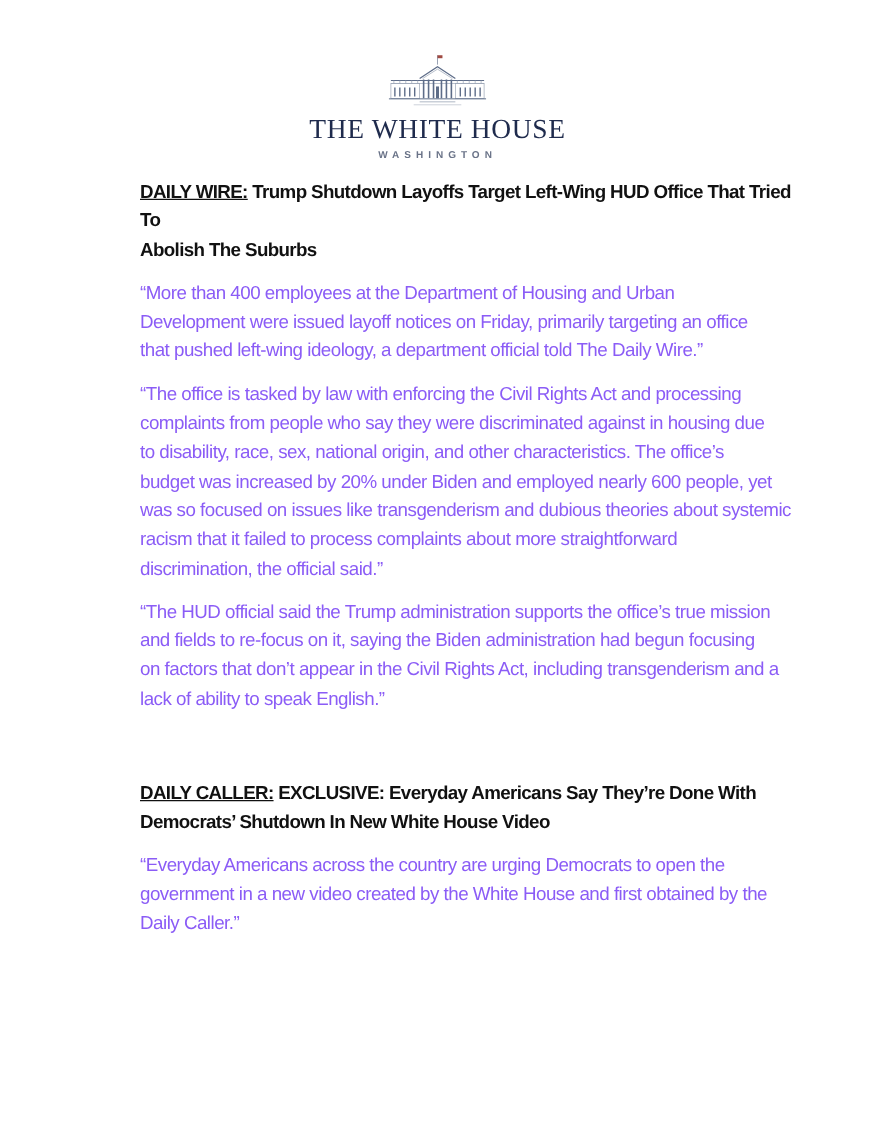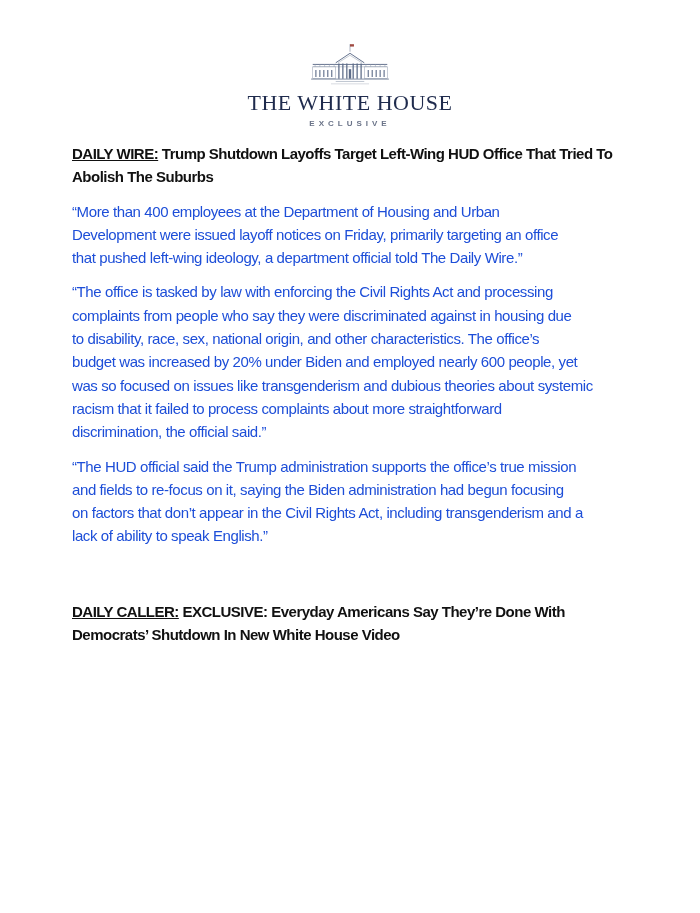--- a/index.html
+++ b/index.html
@@ -42,21 +42,21 @@
   .logo-subtitle {
     font-size: 8px;
     line-height: 10px;
     font-weight: 700;
     letter-spacing: 4px;
     color: #6a7388;
     margin-top: 4px;
   }
   
   .content {
-    padding: 0 66px 0 72px; 
+    padding: 0 66px 0 112px; 
   }
   .headline {
     font-size: 15px;
     font-weight: 700;
     line-height: 23.3px;
     letter-spacing: -0.5px;
     margin: 13px 0 0 0;
     color: #111111;
   }
   .headline .source-label {
@@ -67,21 +67,21 @@
   }
   .headline.section-2 {
     margin-top: 52px;
   }
   p.body-para {
     font-size: 15px;
     line-height: 23.3px;
     letter-spacing: -0.4px;
     white-space: pre-line;
     margin: 11px 0 0 0;
-    color: #1d4ed8;
+    color: #8b5cf6;
   }
 </style>
 </head>
 <body>
 
 <div class="page">
 
   <div class="logo-block">
     <svg class="logo-building" viewBox="0 0 120 58" fill="none" xmlns="http://www.w3.org/2000/svg">
 
@@ -130,21 +130,21 @@
         <line x1="93" y1="34" x2="93" y2="43"></line>
           <line x1="98" y1="34" x2="98" y2="43"></line>
         <line x1="103" y1="34" x2="103" y2="43"></line>
       </g>
 
       <line x1="11" y1="45.5" x2="109" y2="45.5" stroke="#5d6c88" stroke-width="1"></line>
       <line x1="42" y1="48.5" x2="78" y2="48.5" stroke="#9aa4b5" stroke-width="0.8"></line>
       <line x1="36" y1="51.5" x2="84" y2="51.5" stroke="#b6bdc9" stroke-width="0.7"></line>
     </svg>
     <div class="logo-title">THE WHITE HOUSE</div>
-    <div class="logo-subtitle">EXCLUSIVE</div>
+    <div class="logo-subtitle">WASHINGTON</div>
   </div>
 
   <div class="content">
 
     <div class="headline">
       <span class="source-label">DAILY WIRE:</span><span class="headline-rest"> Trump Shutdown Layoffs Target Left-Wing HUD Office That Tried To
 Abolish The Suburbs</span>
     </div>
     <p class="body-para">“More than 400 employees at the Department of Housing and Urban
 Development were issued layoff notices on Friday, primarily targeting an office
@@ -158,15 +158,18 @@
 discrimination, the official said.”</p>
     <p class="body-para">“The HUD official said the Trump administration supports the office’s true mission
 and fields to re-focus on it, saying the Biden administration had begun focusing
 on factors that don’t appear in the Civil Rights Act, including transgenderism and a
 lack of ability to speak English.”</p>
 
     <div class="headline section-2">
       <span class="source-label">DAILY CALLER:</span><span class="headline-rest"> EXCLUSIVE: Everyday Americans Say They’re Done With
 Democrats’ Shutdown In New White House Video</span>
     </div>
+    <p class="body-para">“Everyday Americans across the country are urging Democrats to open the
+government in a new video created by the White House and first obtained by the
+Daily Caller.”</p>
 
   </div>
 </div>
 
 </body></html>

